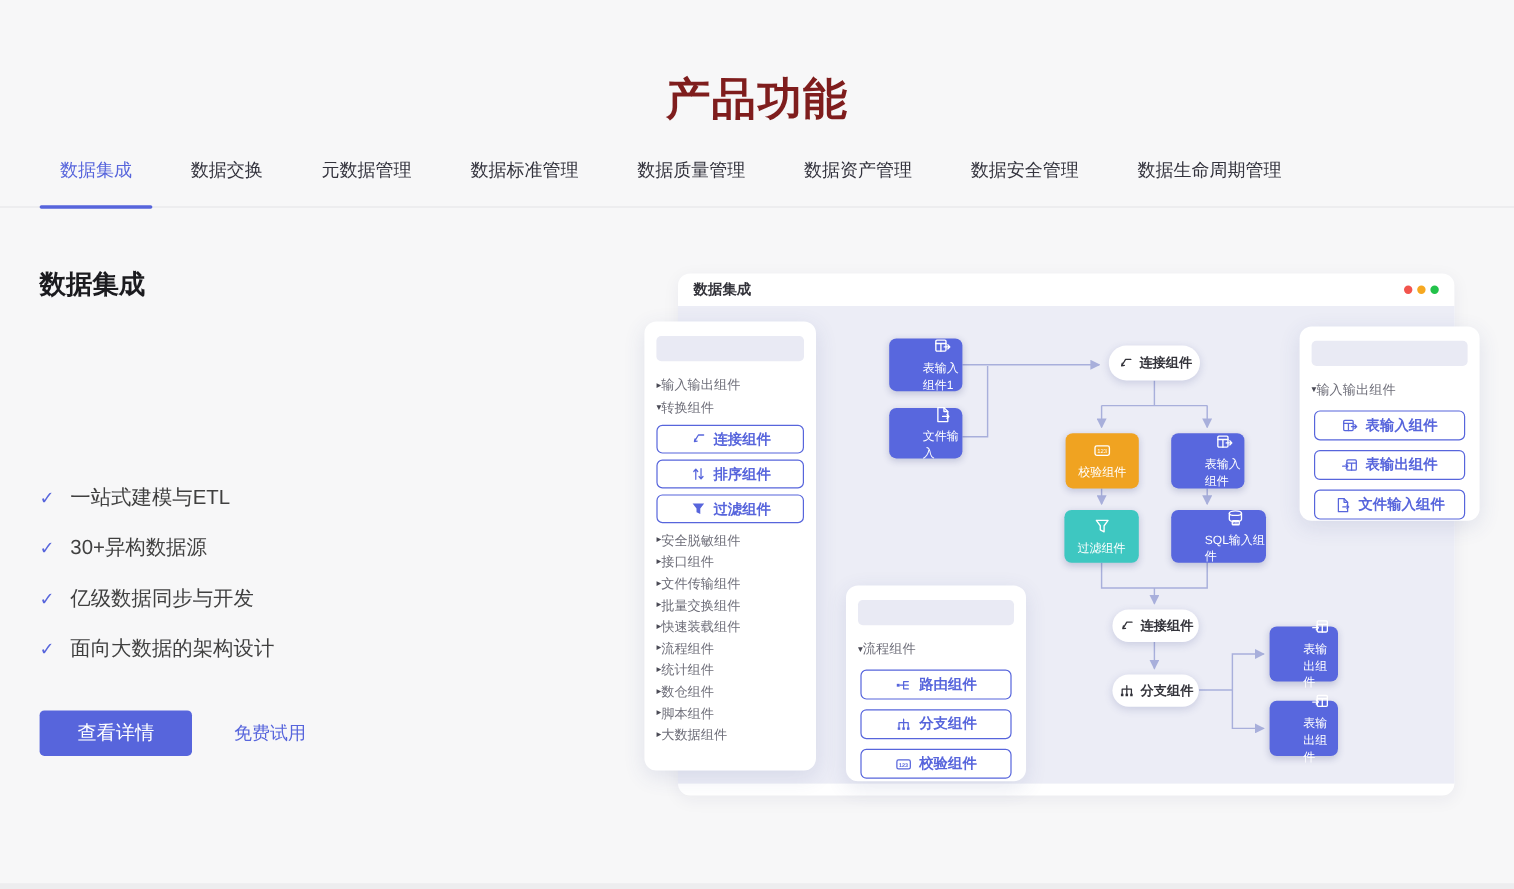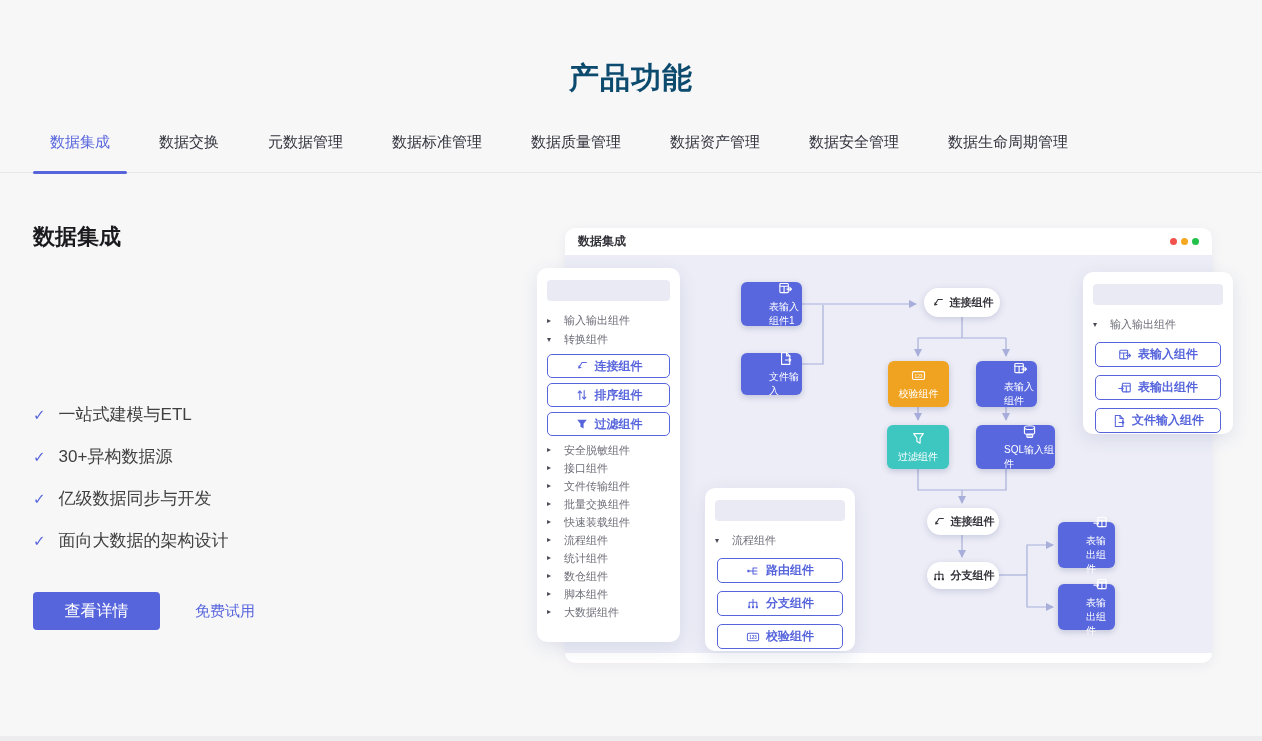--- a/index.html
+++ b/index.html
@@ -1,21 +1,21 @@
 <!DOCTYPE html>
 <html><head>
 <meta charset="utf-8">
 <style>
   * { margin:0; padding:0; box-sizing:border-box; }
   body { font-family:"Liberation Sans","DejaVu Sans",sans-serif; }
   .stage { position:relative; width:1262px; height:741px; background:#F7F7F8; overflow:hidden; }
 
   
   .page-title { position:absolute; top:58px; left:0; width:100%; text-align:center;
-    font-size:30px; font-weight:bold; color:#0c4a6e; letter-spacing:1px; }
+    font-size:37px; font-weight:bold; color:#7f1d1d; letter-spacing:1px; }
 
   
   .tabbar { position:absolute; top:128px; left:0; width:100%; height:45px;
     display:flex; align-items:flex-start; padding-left:33px; gap:15px;
     border-bottom:1px solid #E7E7EA; }
   .tab { position:relative; padding:5px 17px 20px; font-size:15px; color:#33333d; cursor:pointer; white-space:nowrap; }
   .tab.active { color:#5765DC; }
   .tab.active::after { content:""; position:absolute; left:0; right:0; bottom:-2px; height:3px;
     background:#5765DC; border-radius:2px; }
 
@@ -43,21 +43,21 @@
   .dot-red{ background:#F2544D; } .dot-yellow{ background:#F6A821; } .dot-green{ background:#22C24A; }
   .canvas { position:absolute; top:27px; left:0; right:0; bottom:10px; background:#ECEDF6; }
 
   
   .panel { position:absolute; background:#fff; border-radius:10px;
     box-shadow:0 5px 18px rgba(60,70,140,.12); padding:12px 0; font-size:11px; }
   .panel-left  { left:-28px; top:40px; width:143px; height:374px; }
   .panel-flow  { left:140px; top:260px; width:150px; height:163px; }
   .panel-io    { left:518px; top:44px;  width:150px; height:162px; }
   .searchpill { height:21px; margin:0 10px 10px; background:#E9EAF4; border-radius:4px; }
-  .sect { display:flex; align-items:center; gap:13px; padding:3px 10px; height:19px; color:#6d6d78; cursor:pointer; }
+  .sect { display:flex; align-items:center; gap:0; padding:3px 10px; height:19px; color:#6d6d78; cursor:pointer; }
   .panel-left .sect.small { height:18px; }
   .caret { font-size:8px; color:#4a4a55; line-height:1; }
   .caret-r::before { content:"▸"; }
   .caret-d::before { content:"▾"; }
   .obtn { display:flex; align-items:center; justify-content:center; gap:6px;
     height:24px; margin:5px 10px; border:1px solid #5765DC; border-radius:5px;
     background:#fff; color:#5765DC; font-size:12px; font-weight:bold; cursor:pointer; font-family:inherit; width:calc(100% - 20px); }
   .panel-flow .obtn, .panel-io .obtn { height:25px; margin:8px 12px; width:calc(100% - 24px); }
   .obtn svg { flex:none; }
 
@@ -310,21 +310,21 @@
     <div class="node node-blue" style="left:176px; top:54px; width:61px; height:44px;">
       <span style="display: inline-flex;">
           <svg viewBox="0 0 16 16" width="15" height="15" fill="none" stroke="currentColor" stroke-width="1.2" stroke-linecap="round" stroke-linejoin="round">
             <rect x="2" y="2.6" width="9" height="9.8" rx="1"></rect>
             <path d="M2 5.6 H11 M6.5 5.6 V12.4"></path>
             <path d="M9.4 8.6 H14.4 M12.6 6.8 l1.8 1.8 -1.8 1.8"></path>
           </svg>
         </span>
       <span>表输入组件1</span>
     </div>
-    <div class="node node-blue" style="left:176px; top:125px; width:61px; height:42px;">
+    <div class="node node-blue" style="left:176px; top:112px; width:61px; height:42px;">
       <span style="display: inline-flex;">
           <svg viewBox="0 0 16 16" width="15" height="15" fill="none" stroke="currentColor" stroke-width="1.2" stroke-linecap="round" stroke-linejoin="round">
             <path d="M3.8 1.8 H9.2 L12.6 5.2 V14.2 H3.8 Z"></path>
             <path d="M9.2 1.8 V5.2 H12.6"></path>
             <path d="M8 9.6 H13.6 M11.9 7.9 l1.7 1.7 -1.7 1.7"></path>
           </svg>
         </span>
       <span>文件输入</span>
     </div>
     <div class="pillnode" style="left:359px; top:60px; width:76px; height:29px;">

